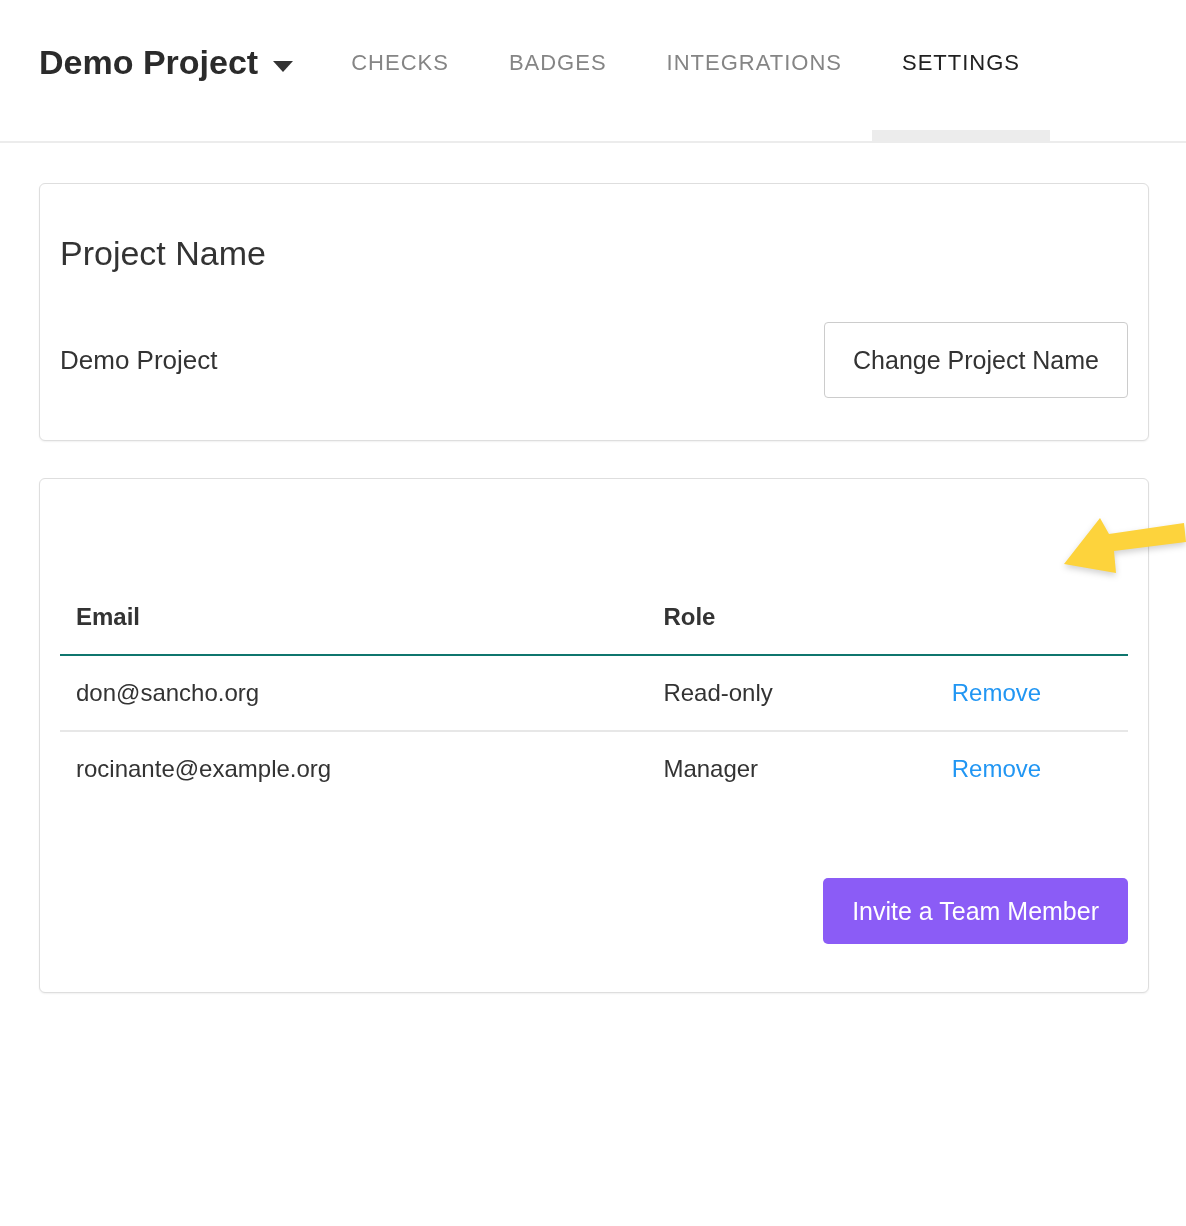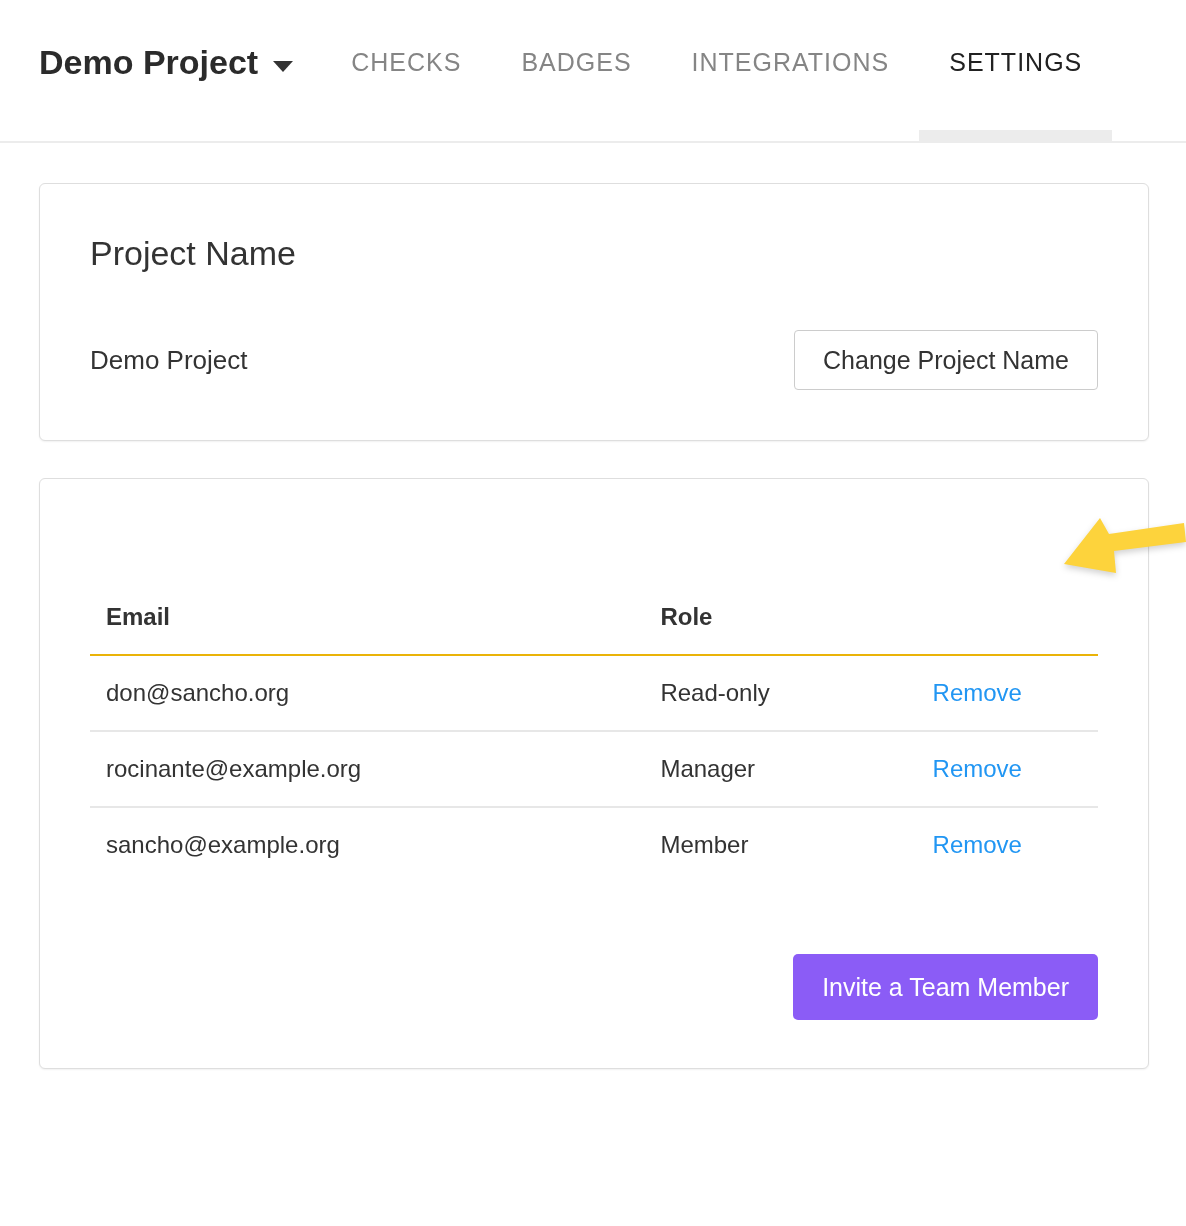--- a/index.html
+++ b/index.html
@@ -47,21 +47,21 @@
     display: flex;
     height: 100%;
     margin-left: 28px;
   }
   .tab {
     display: flex;
     align-items: center;
     height: 100%;
     padding: 0 30px 16px 30px;
     position: relative;
-    font-size: 25px;
+    font-size: 22px;
     letter-spacing: 1px;
     color: #858585;
     text-decoration: none;
     cursor: pointer;
     white-space: nowrap;
   }
   .tab.active { color: #212121; }
   .tab.active::after {
     content: "";
     position: absolute;
@@ -71,42 +71,42 @@
   }
 
   
   main { padding: 40px 37px 0 39px; }
 
   .card {
     border: 1px solid #dedede;
     border-radius: 6px;
     background: #ffffff;
     box-shadow: 0 1px 2px rgba(0,0,0,0.06);
-    padding: 48px 50px;
+    padding: 48px 20px;
   }
   .card + .card { margin-top: 37px; }
   .card h1 {
     margin: 0;
     font-size: 34px;
     font-weight: 400;
     line-height: 42px;
     color: #333333;
   }
 
   
   .pn-row {
     margin-top: 54px;
     display: flex;
     justify-content: space-between;
     align-items: center;
     height: 64px;
   }
   .pn-name { font-size: 26px; color: #333333; }
   .btn-outline {
-    height: 60px;
+    height: 76px;
     padding: 0 28px;
     font-size: 25px;
     font-family: "Liberation Sans", sans-serif;
     color: #333333;
     background: #ffffff;
     border: 1px solid #cccccc;
     border-radius: 4px;
     cursor: pointer;
   }
 
@@ -122,21 +122,21 @@
   table.team col.c-action { width: 18%; }
   table.team th, table.team td {
     padding: 23px 16px;
     font-size: 24px;
     line-height: 28px;
     text-align: left;
     color: #333333;
   }
   table.team th {
     font-weight: 700;
-    border-bottom: 2px solid #eab308;
+    border-bottom: 2px solid #0f766e;
   }
   table.team td { border-bottom: 2px solid #e7e7e7; }
   table.team tr:last-child td { border-bottom: none; }
   td.action, th.action { text-align: right; }
   .remove-link {
     color: #2196f3;
     text-decoration: none;
     cursor: pointer;
   }
 
@@ -218,27 +218,20 @@
             <a class="remove-link">Remove</a>
           </td>
         </tr>
         <tr>
           <td>rocinante@example.org</td>
           <td>Manager</td>
           <td class="action">
             <a class="remove-link">Remove</a>
           </td>
         </tr>
-        <tr>
-          <td>sancho@example.org</td>
-          <td>Member</td>
-          <td class="action">
-            <a class="remove-link">Remove</a>
-          </td>
-        </tr>
       </tbody>
     </table>
 
     <div class="invite-row">
       <button class="btn-green">Invite a Team Member</button>
     </div>
   </section>
 
 </main>
 

